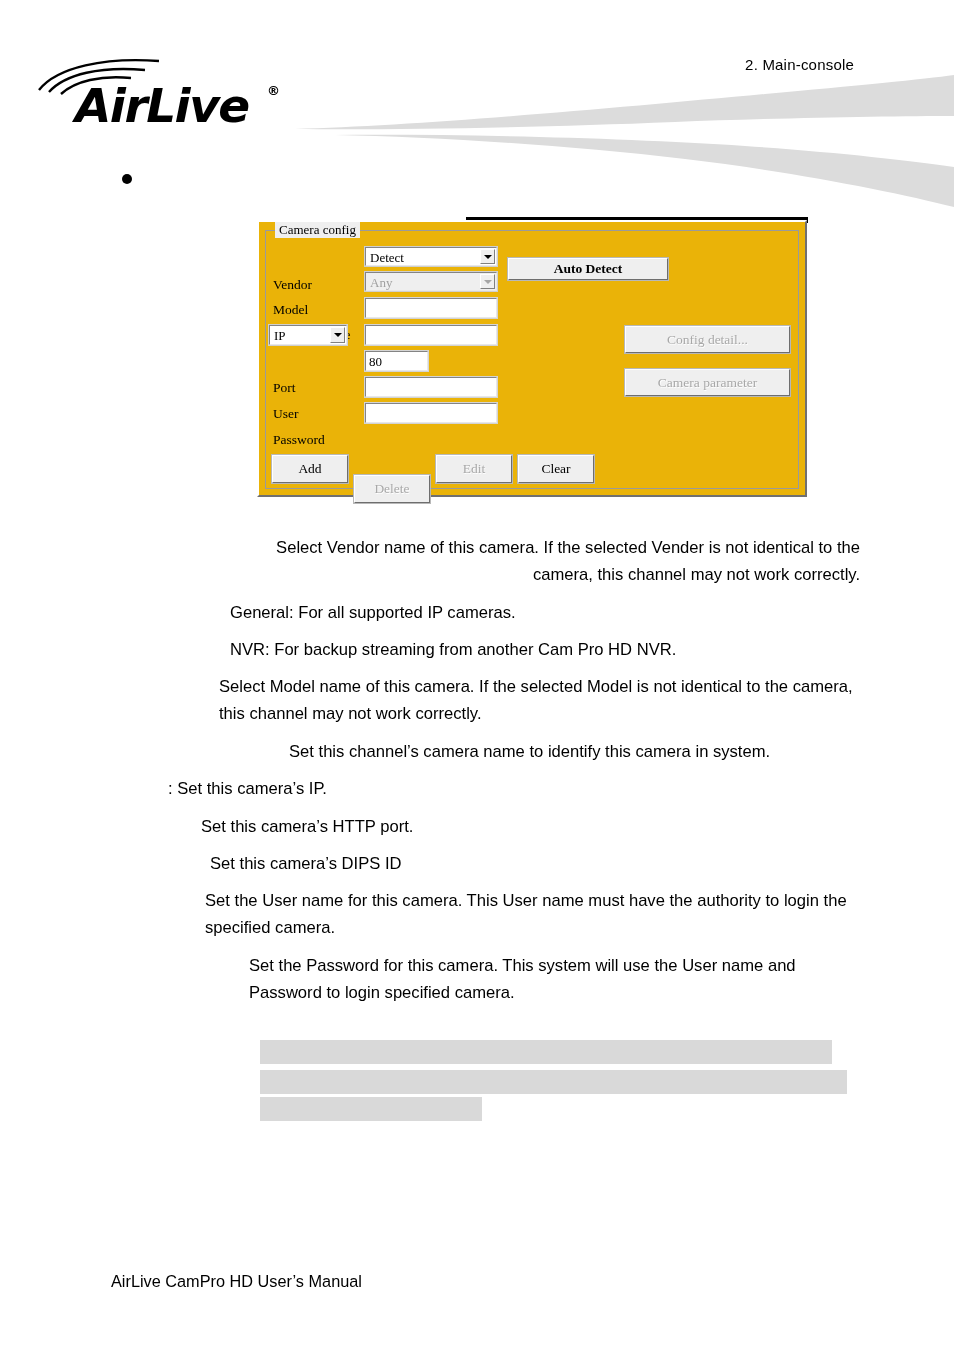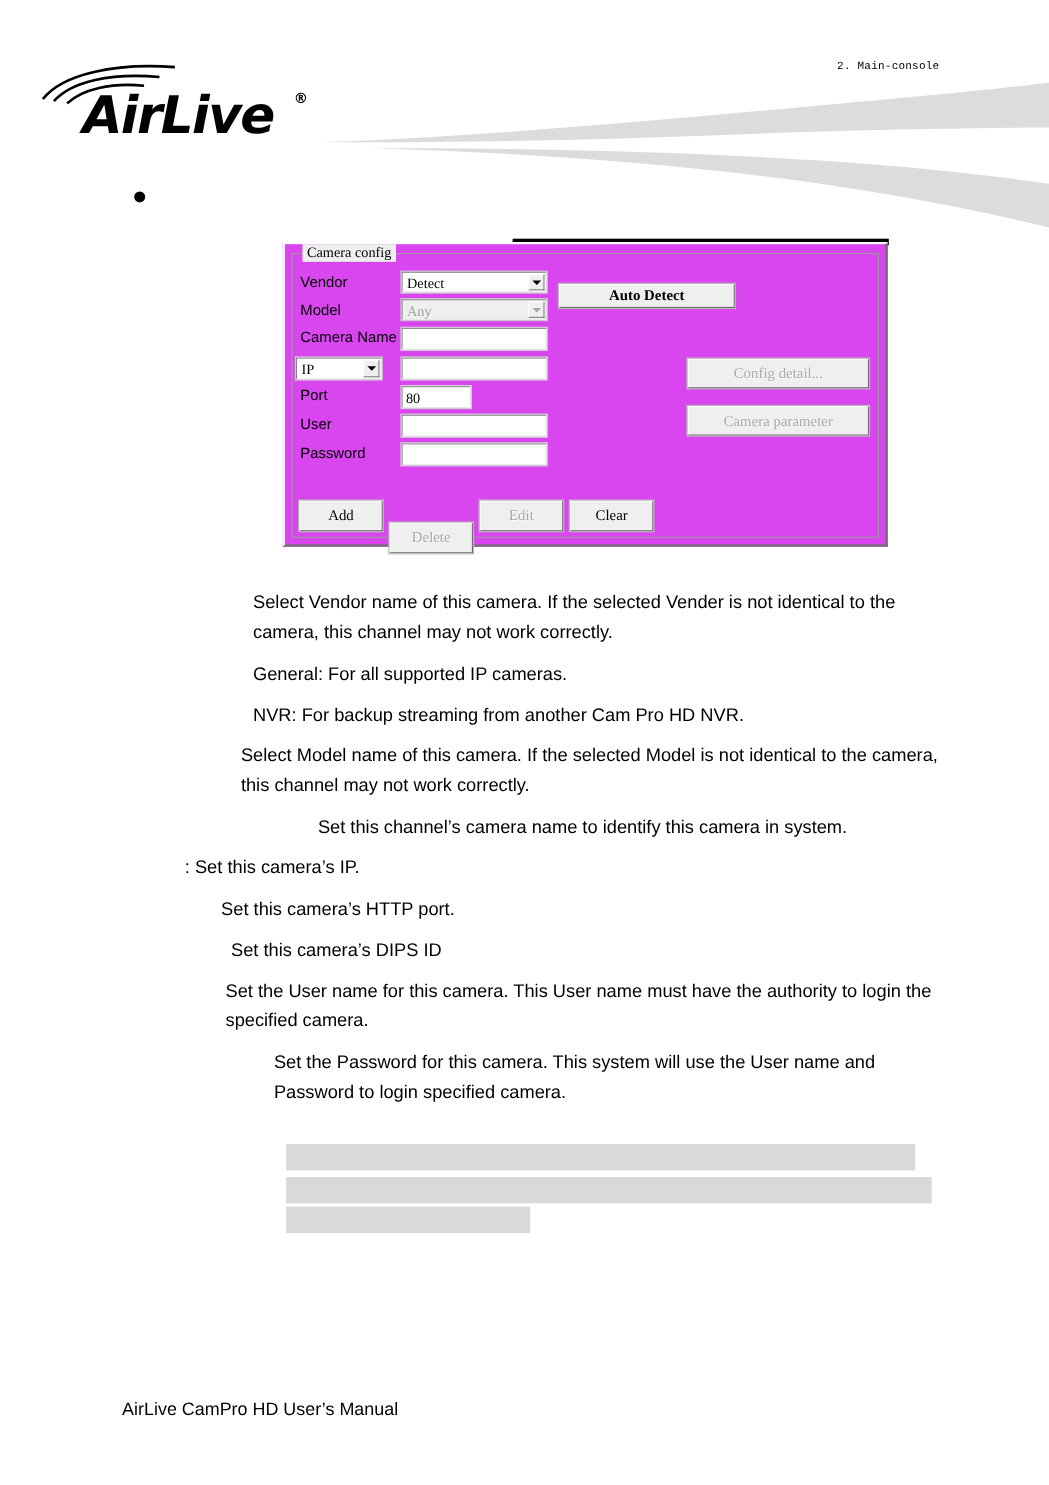--- a/index.html
+++ b/index.html
@@ -19,24 +19,23 @@
   
   #page-header {
     position: absolute;
     left: 0; top: 0;
     width: 954px; height: 215px;
   }
   #header-chapter {
     position: absolute;
     right: 100px;
     top: 56px;
-    font-size: 10px;
+    font-size: 15px;
     letter-spacing: 0.2px;
     white-space: nowrap;
-    font-family: Liberation Mono, monospace;
   }
   #logo-block {
     position: absolute;
     left: 35px;
     top: 57px;
     width: 260px;
     height: 95px;
   }
   #logo-arcs { position: absolute; left: 0; top: 0; }
   #logo-word {
@@ -81,21 +80,21 @@
     background: #000000;
   }
 
   
   #camera-config-dialog {
     position: absolute;
     left: 257px;
     top: 220px;
     width: 550px;
     height: 277px;
-    background: #d946ef;
+    background: #eab308;
     border-top: 2px solid #ffffff;
     border-left: 2px solid #ffffff;
     border-right: 2px solid #707070;
     border-bottom: 2px solid #707070;
     box-sizing: border-box;
     font-family: "Liberation Serif", serif;
   }
   .groupbox {
     position: absolute;
     left: 6px; top: 8px;
@@ -109,22 +108,23 @@
     left: 9px; top: -9px;
     background: #efefef;
     padding: 0 4px;
     font-size: 13px;
     font-family: "Liberation Serif", serif;
     white-space: nowrap;
   }
   .field-label {
     position: absolute;
     font-size: 13.5px;
-    font-family: Liberation Sans, sans-serif;
-    white-space: nowrap;
+    font-family: Liberation Serif, serif;
+    white-space: nowrap;
+    margin-top: 28px;
   }
 
   
   .txtbox {
     position: absolute;
     background: #ffffff;
     border-top: 1.5px solid #848484;
     border-left: 1.5px solid #848484;
     border-right: 1.5px solid #e8e8e8;
     border-bottom: 1.5px solid #e8e8e8;
@@ -298,21 +298,21 @@
 
   <div class="btn disabled" style="left:366px; top:104px; width:165px; height:27px;">Config detail...</div>
   <div class="btn disabled" style="left:366px; top:147px; width:165px; height:27px;">Camera parameter</div>
 
   <div class="btn" style="left:13px; top:233px; width:76px; height:28px;">Add</div>
   <div class="btn disabled" style="left:95px; top:233px; width:76px; height:28px;margin-top:20px;">Delete</div>
   <div class="btn disabled" style="left:177px; top:233px; width:76px; height:28px;">Edit</div>
   <div class="btn" style="left:259px; top:233px; width:76px; height:28px;">Clear</div>
 </div>
 
-<div class="body-par" style="left:230px; top:534px; width:630px;">Select Vendor name of this camera. If the selected Vender is not identical to the camera, this channel may not work correctly.</div>
+<div class="body-par" style="left:230px; top:534px; width:630px;text-align:right;">Select Vendor name of this camera. If the selected Vender is not identical to the camera, this channel may not work correctly.</div>
 <div class="body-par" style="left:230px; top:599px; width:630px;">General: For all supported IP cameras.</div>
 <div class="body-par" style="left:230px; top:636px; width:630px;">NVR: For backup streaming from another Cam Pro HD NVR.</div>
 <div class="body-par" style="left:219px; top:673px; width:645px; text-indent:0; padding-left:0;">Select Model name of this camera. If the selected Model is not identical to the camera, this channel may not work correctly.</div>
 <div class="body-par" style="left:289px; top:738px; width:600px;">Set this channel’s camera name to identify this camera in system.</div>
 <div class="body-par" style="left:168px; top:775px; width:660px;">: Set this camera’s IP.</div>
 <div class="body-par" style="left:201px; top:813px; width:660px;">Set this camera’s HTTP port.</div>
 <div class="body-par" style="left:210px; top:850px; width:660px;">Set this camera’s DIPS ID</div>
 <div class="body-par" style="left:205px; top:887px; width:655px;">Set the User name for this camera. This User name must have the authority to login the specified camera.</div>
 <div class="body-par" style="left:249px; top:952px; width:613px;">Set the Password for this camera. This system will use the User name and Password to login specified camera.</div>
 

